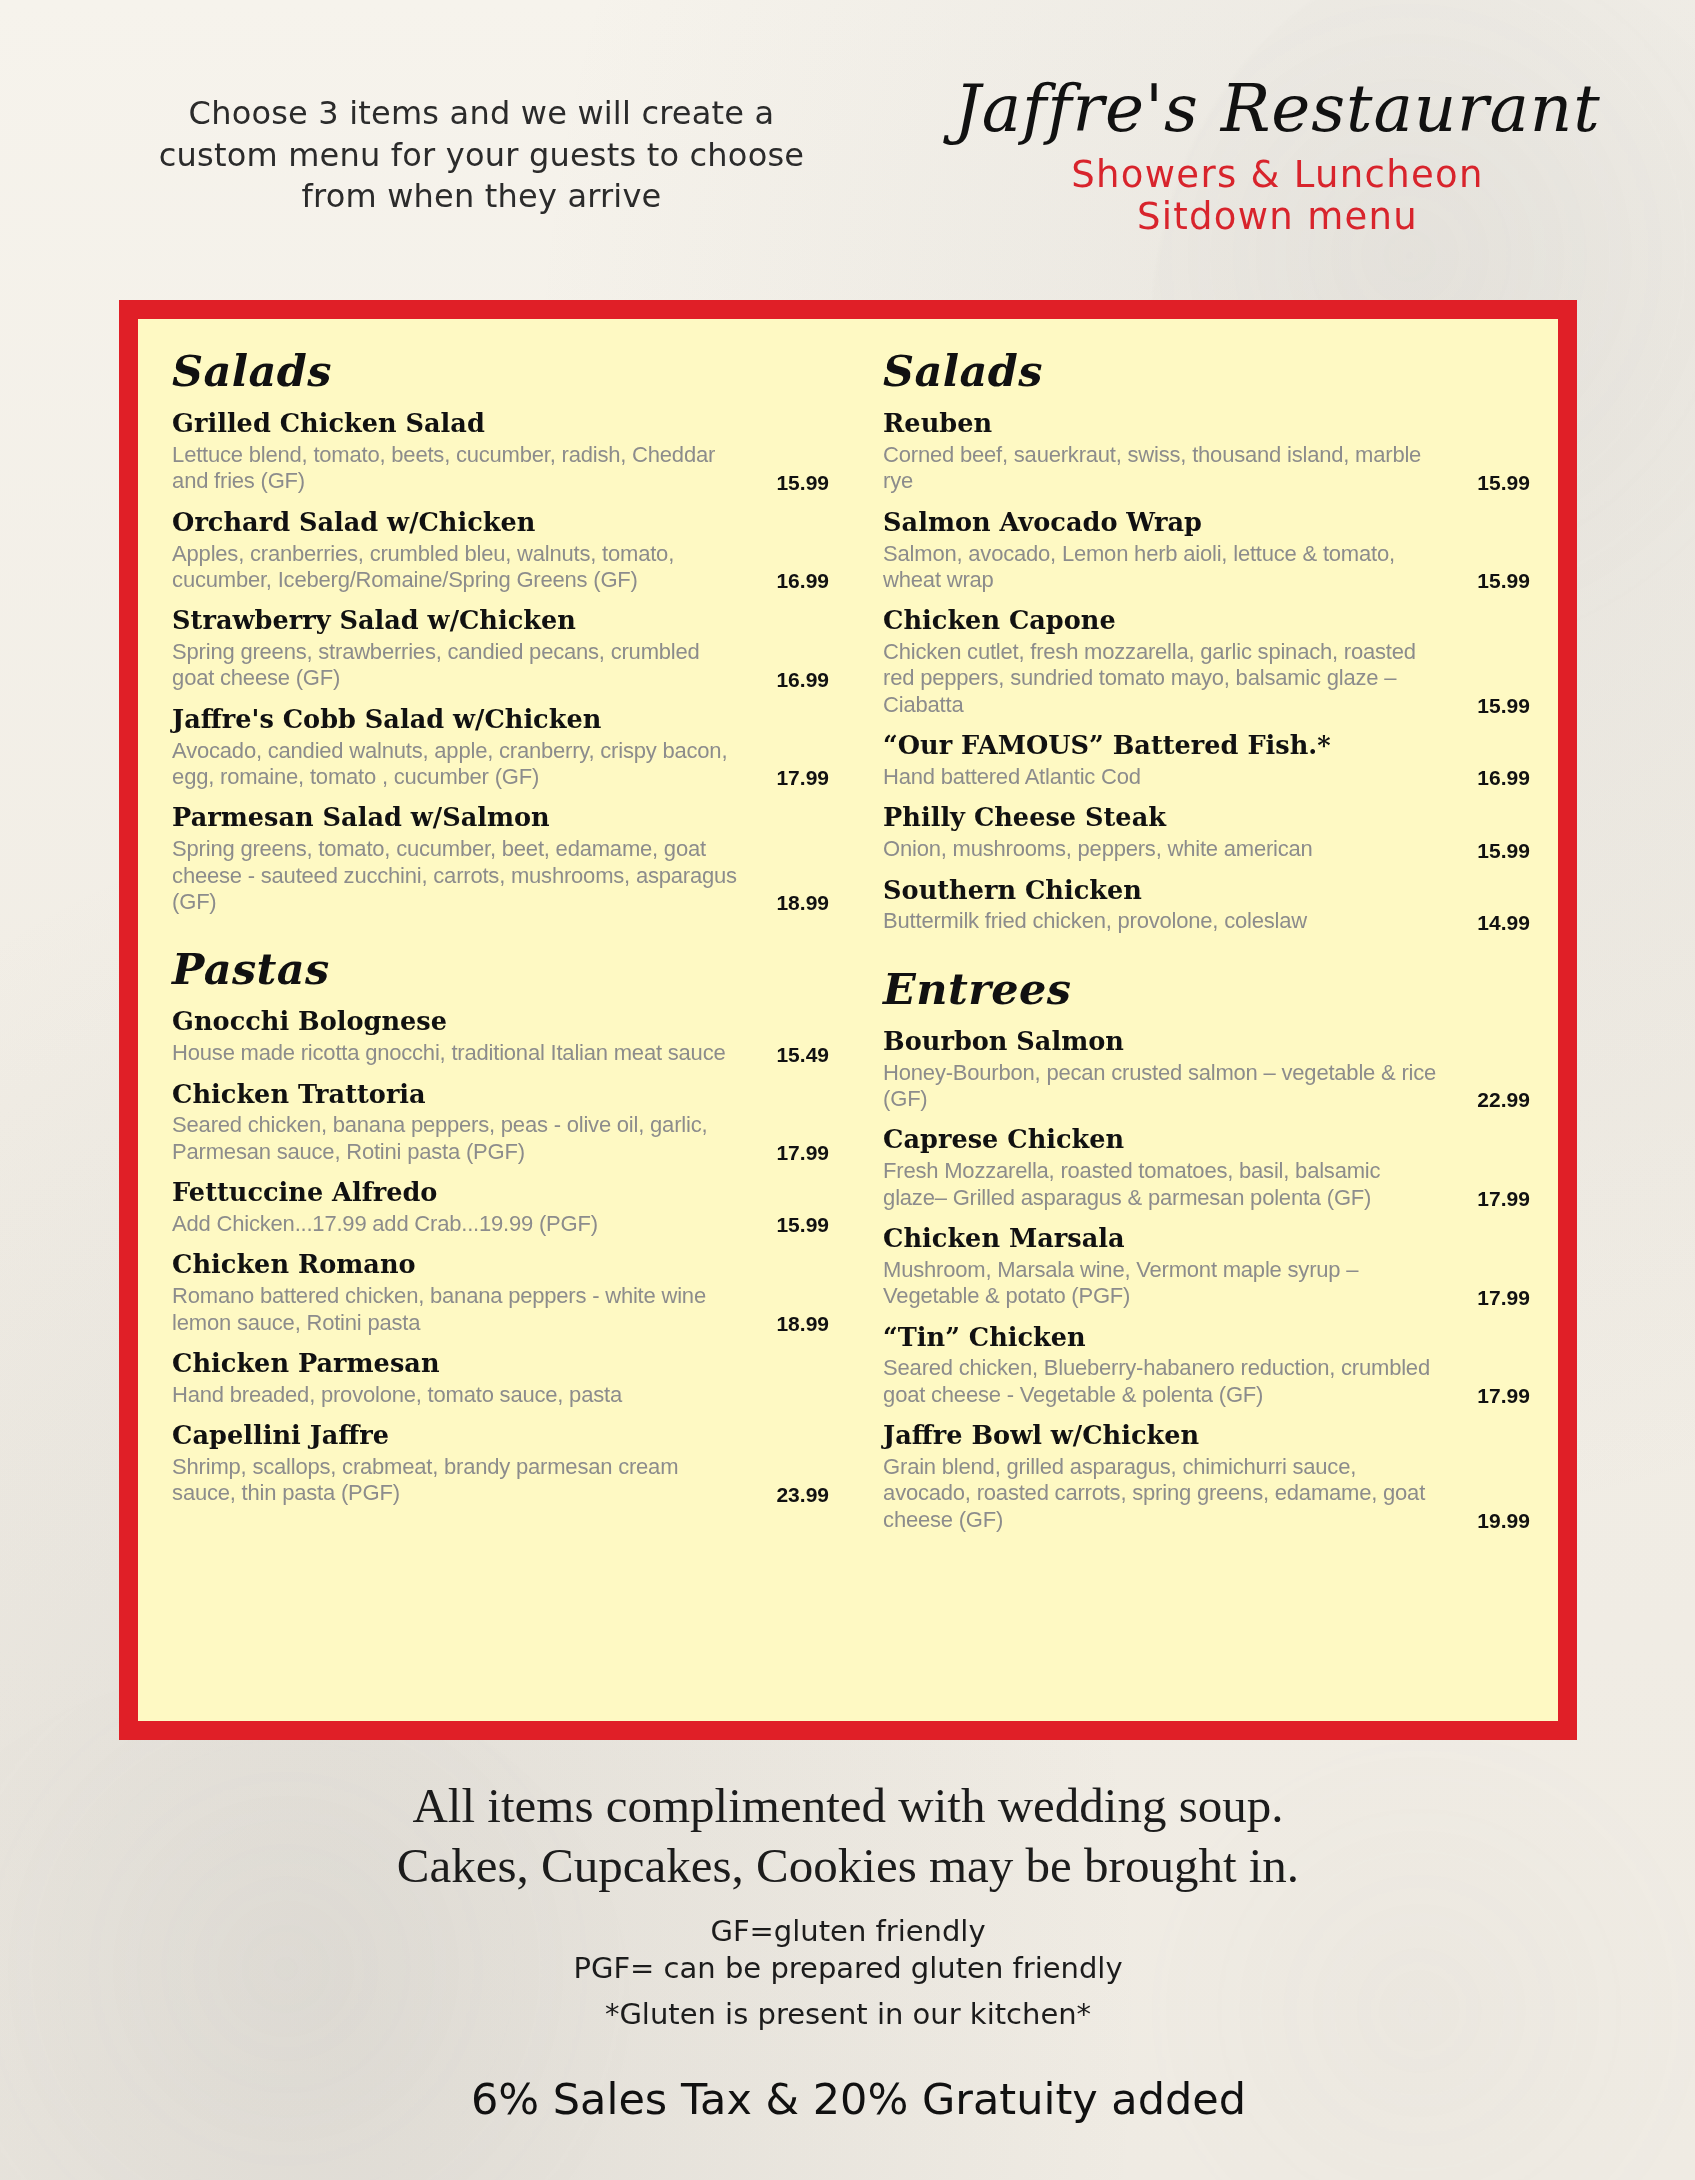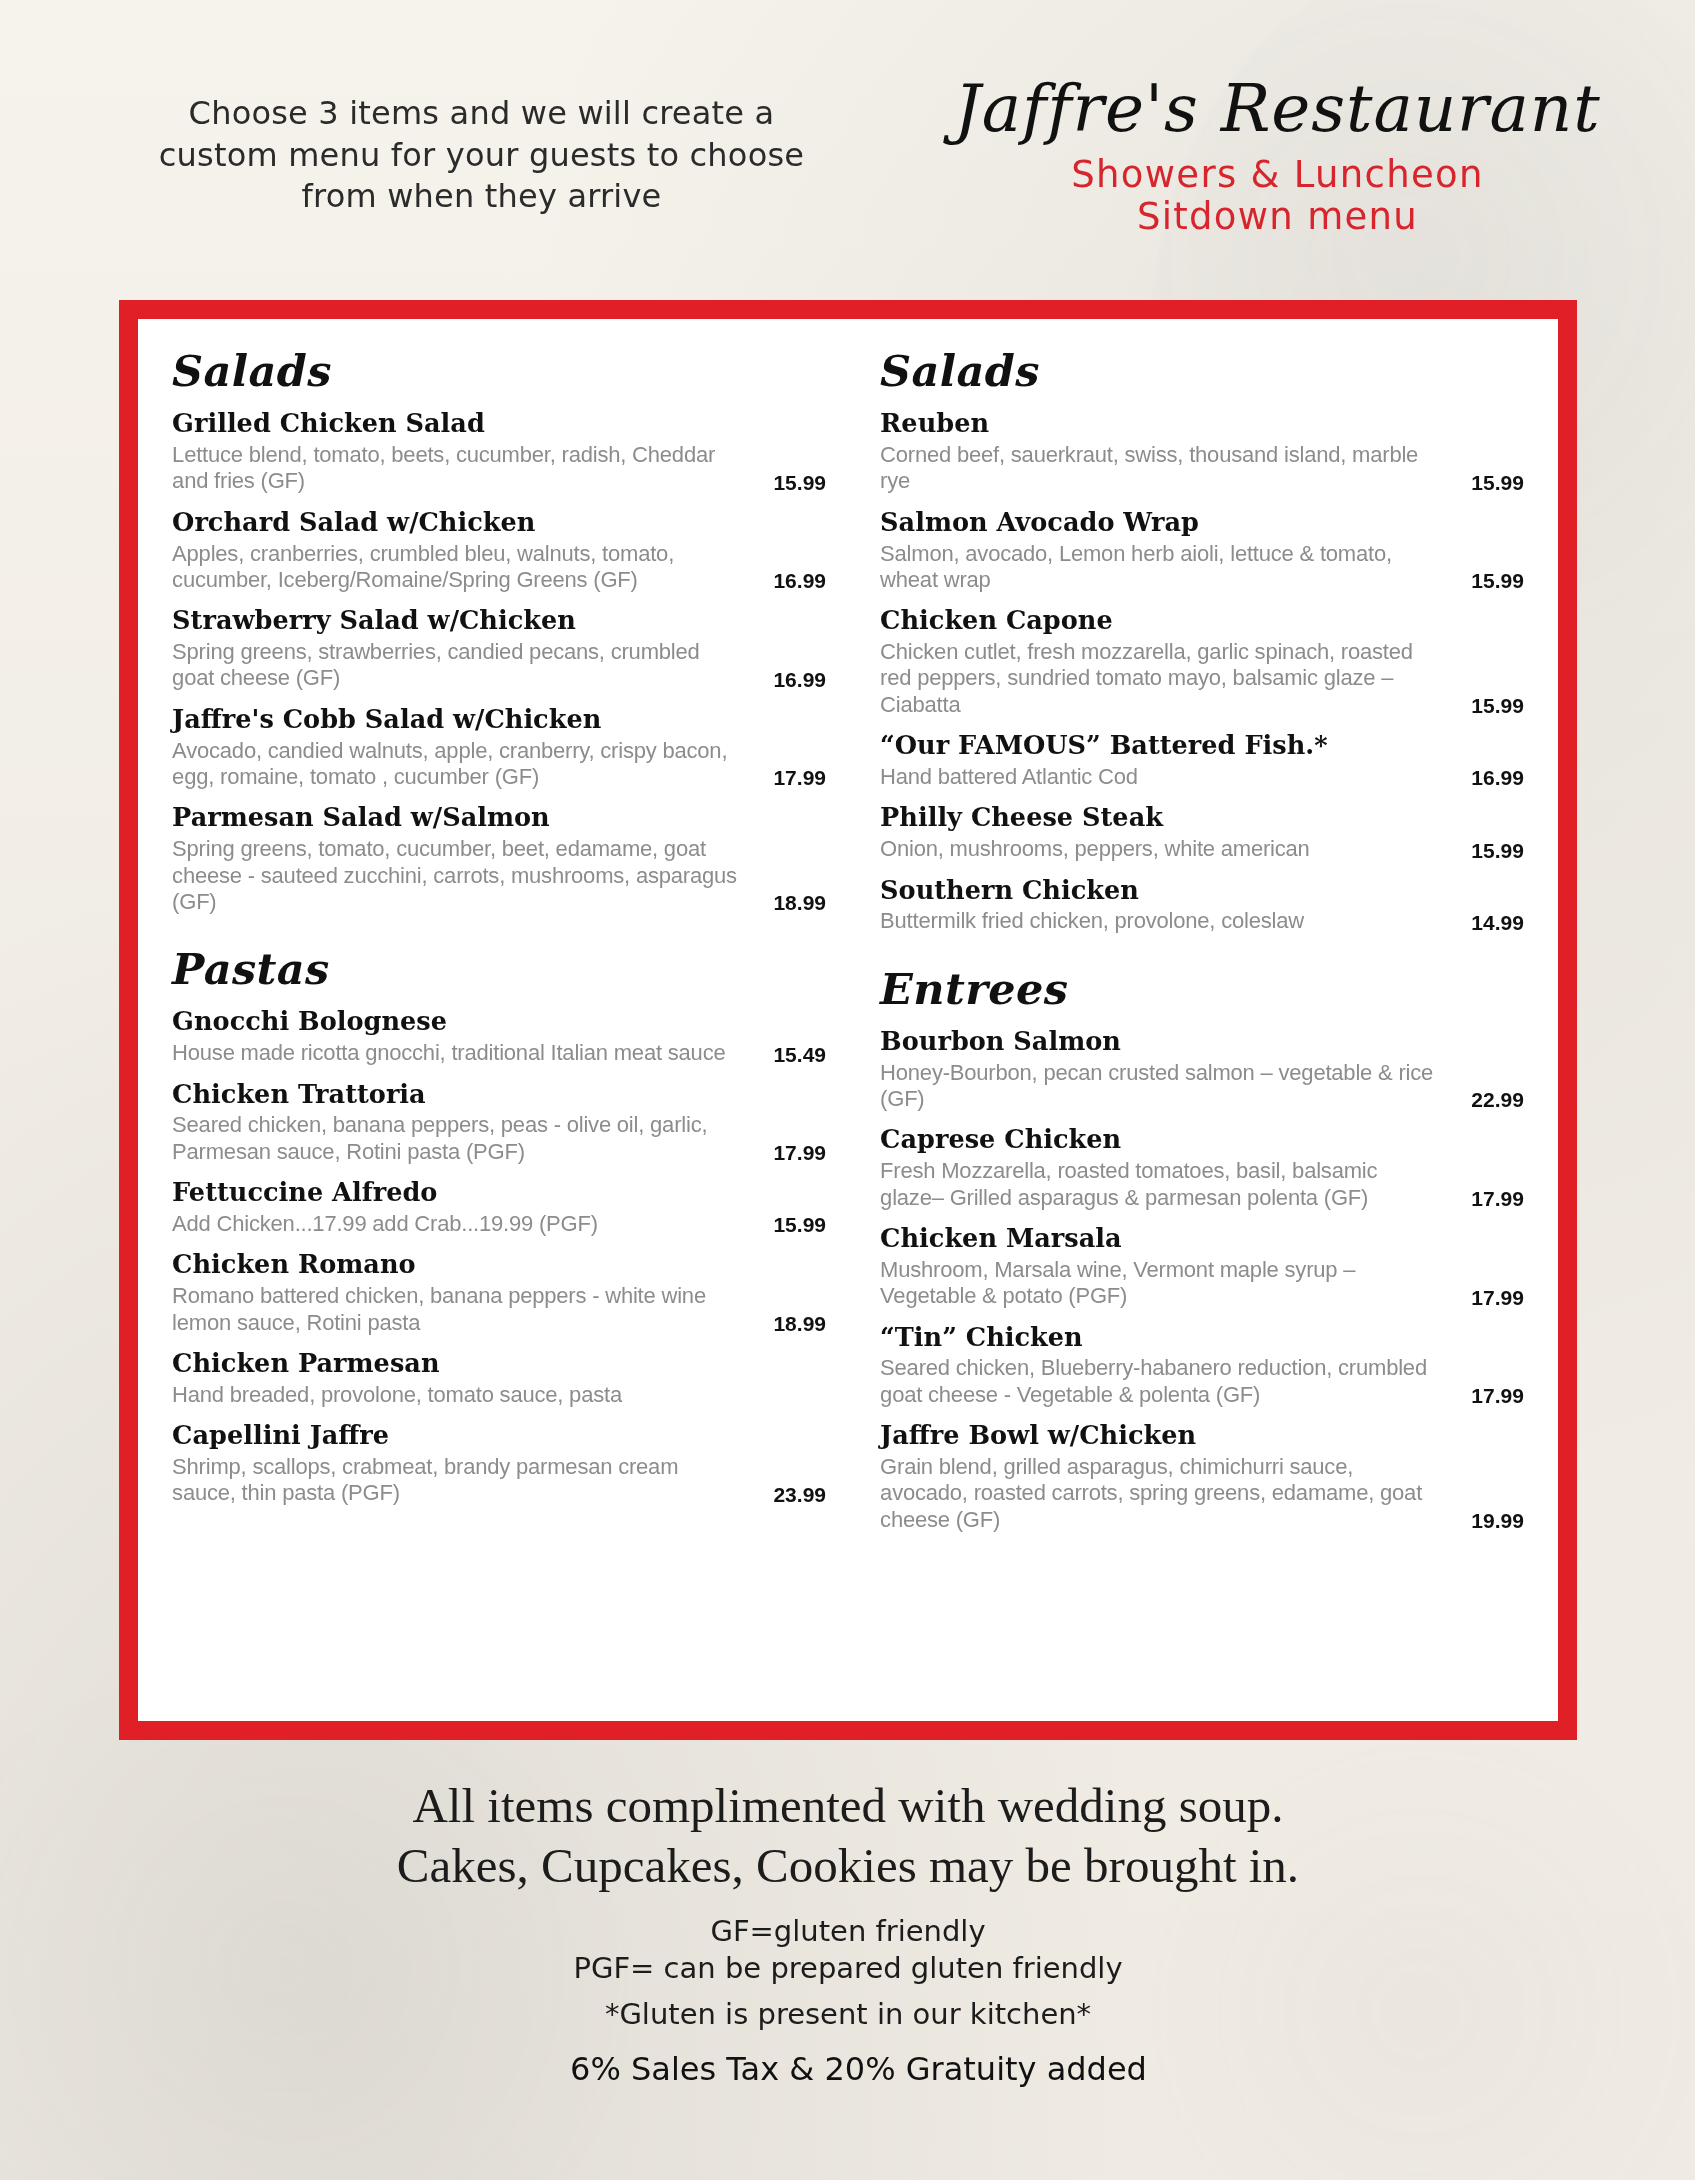--- a/index.html
+++ b/index.html
@@ -70,22 +70,22 @@
   
   .menubox {
     position: absolute;
     left: 119px; top: 300px;
     width: 1458px; height: 1440px;
     background: #e01f27;
     padding: 19px;
   }
   .menuinner {
     width: 100%; height: 100%;
-    background: #ffffff;
-    padding: 22px 29px 17px 29px;
+    background: #fef9c3;
+    padding: 22px 23px 17px 29px;
     position: relative;
   }
   .cols { display: flex; width: 100%; height: 100%; }
   .col { width: 50%; padding-right: 22px; }
   .col.right { padding-left: 27px; padding-right: 5.1px; }
 
   .sec-title {
     font-family: "DejaVu Serif", serif;
     font-style: italic;
     font-weight: 700;
@@ -134,23 +134,23 @@
   }
   .foot-mid {
     font-family: "DejaVu Sans", sans-serif;
     font-size: 29px;
     line-height: 1.30;
     color: #1c1c1c;
     margin-top: 17px;
   }
   .foot-tax {
     font-family: "DejaVu Sans", sans-serif;
-    font-size: 32px;
-    color: #111;
-    margin-top: 16px;
+    font-size: 43px;
+    color: #111;
+    margin-top: 40px;
     padding-left: 21px;
   }
 </style>
 </head>
 <body>
 
 <div id="page">
   <div class="wash a"></div>
   <div class="wash b"></div>
   <div class="wash c"></div>

